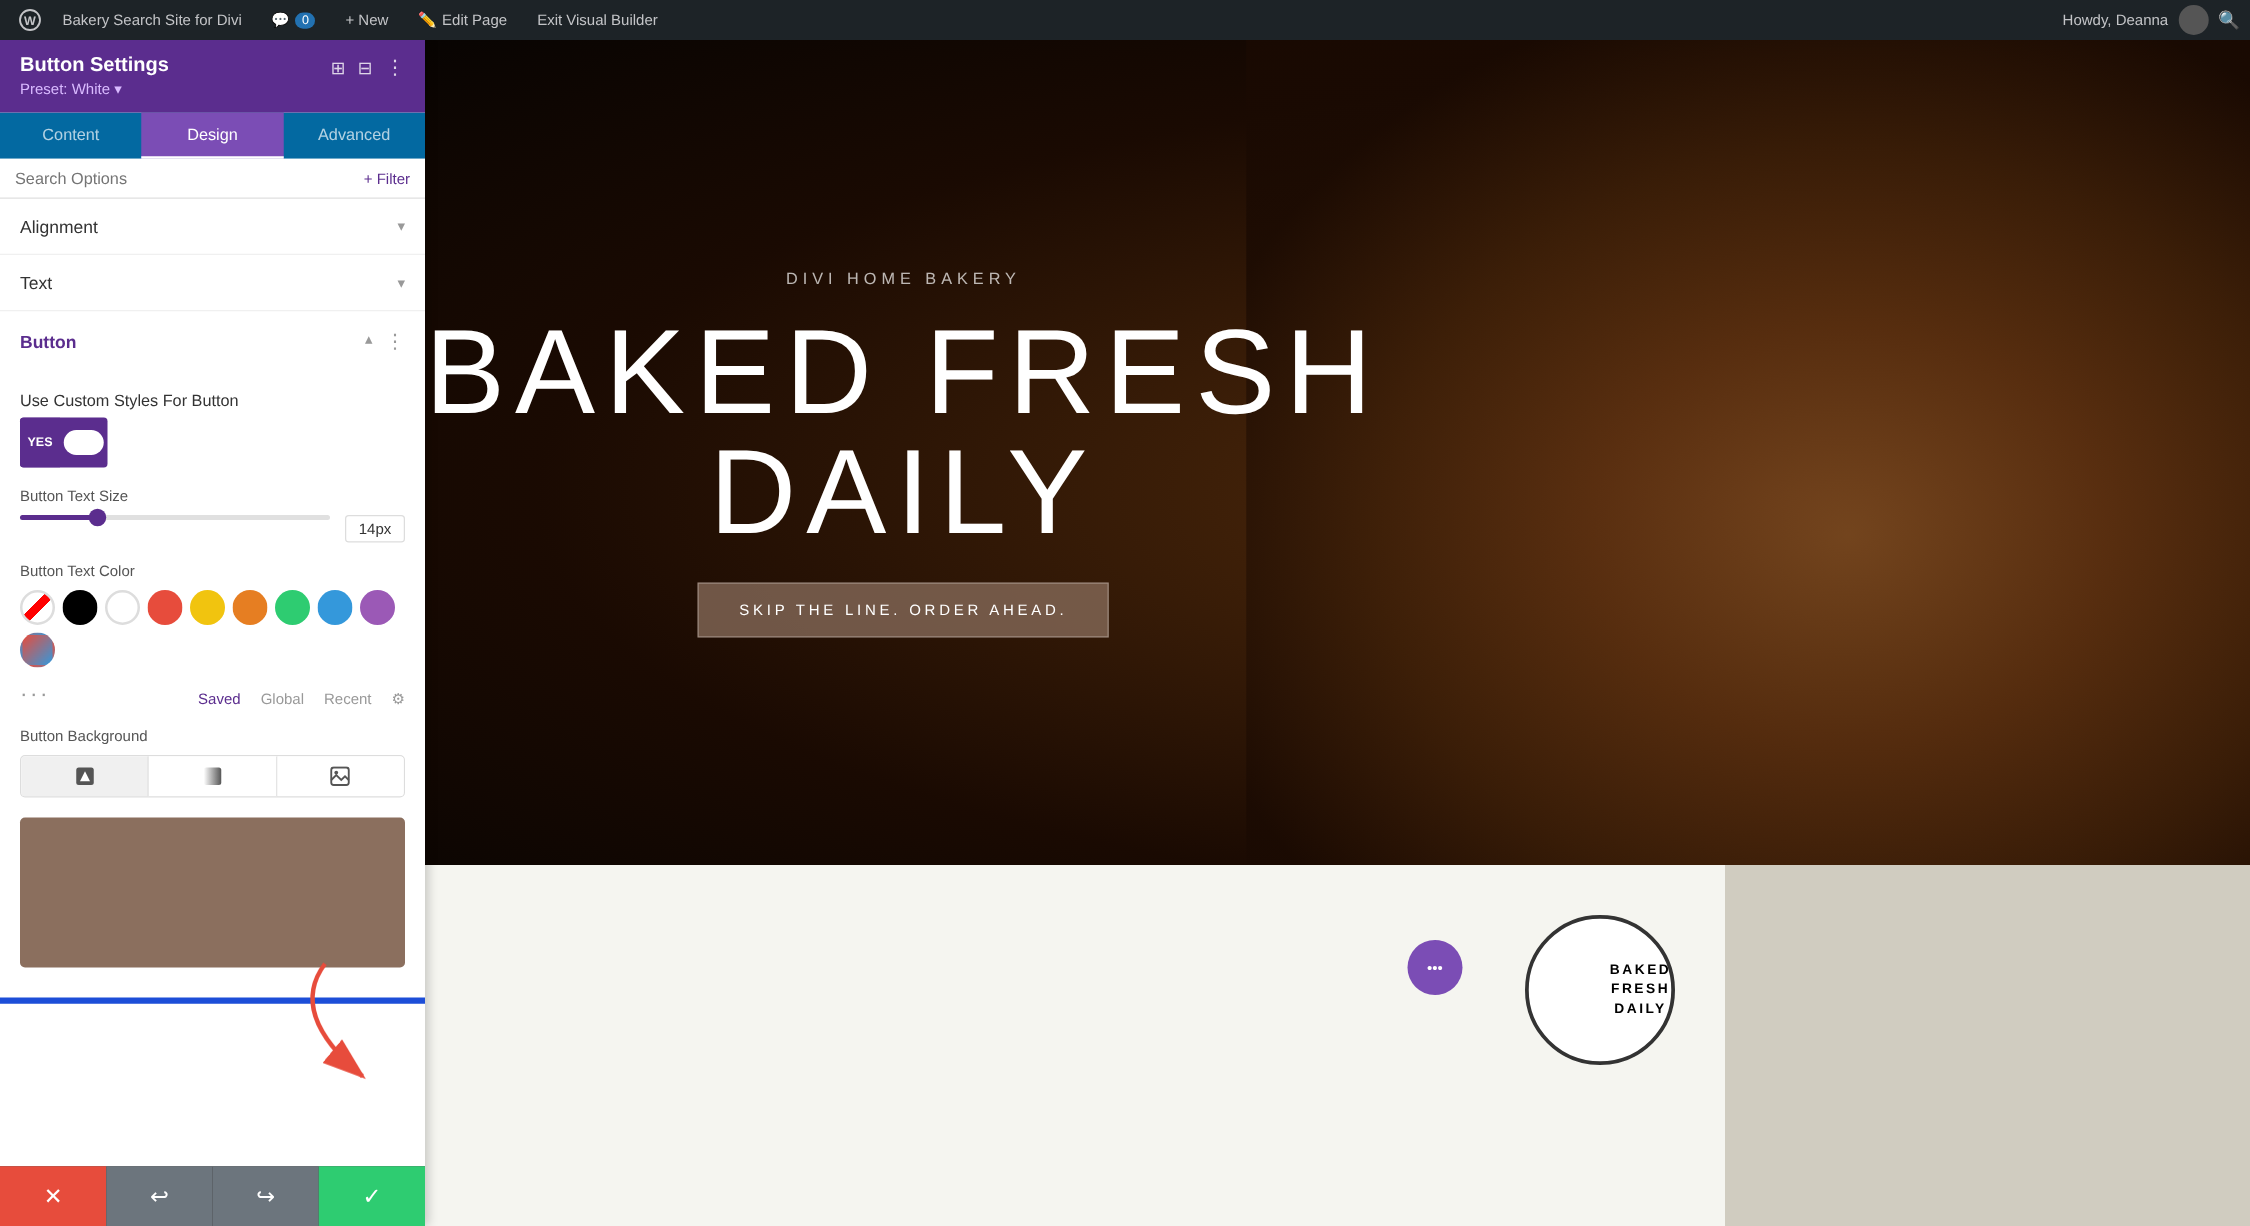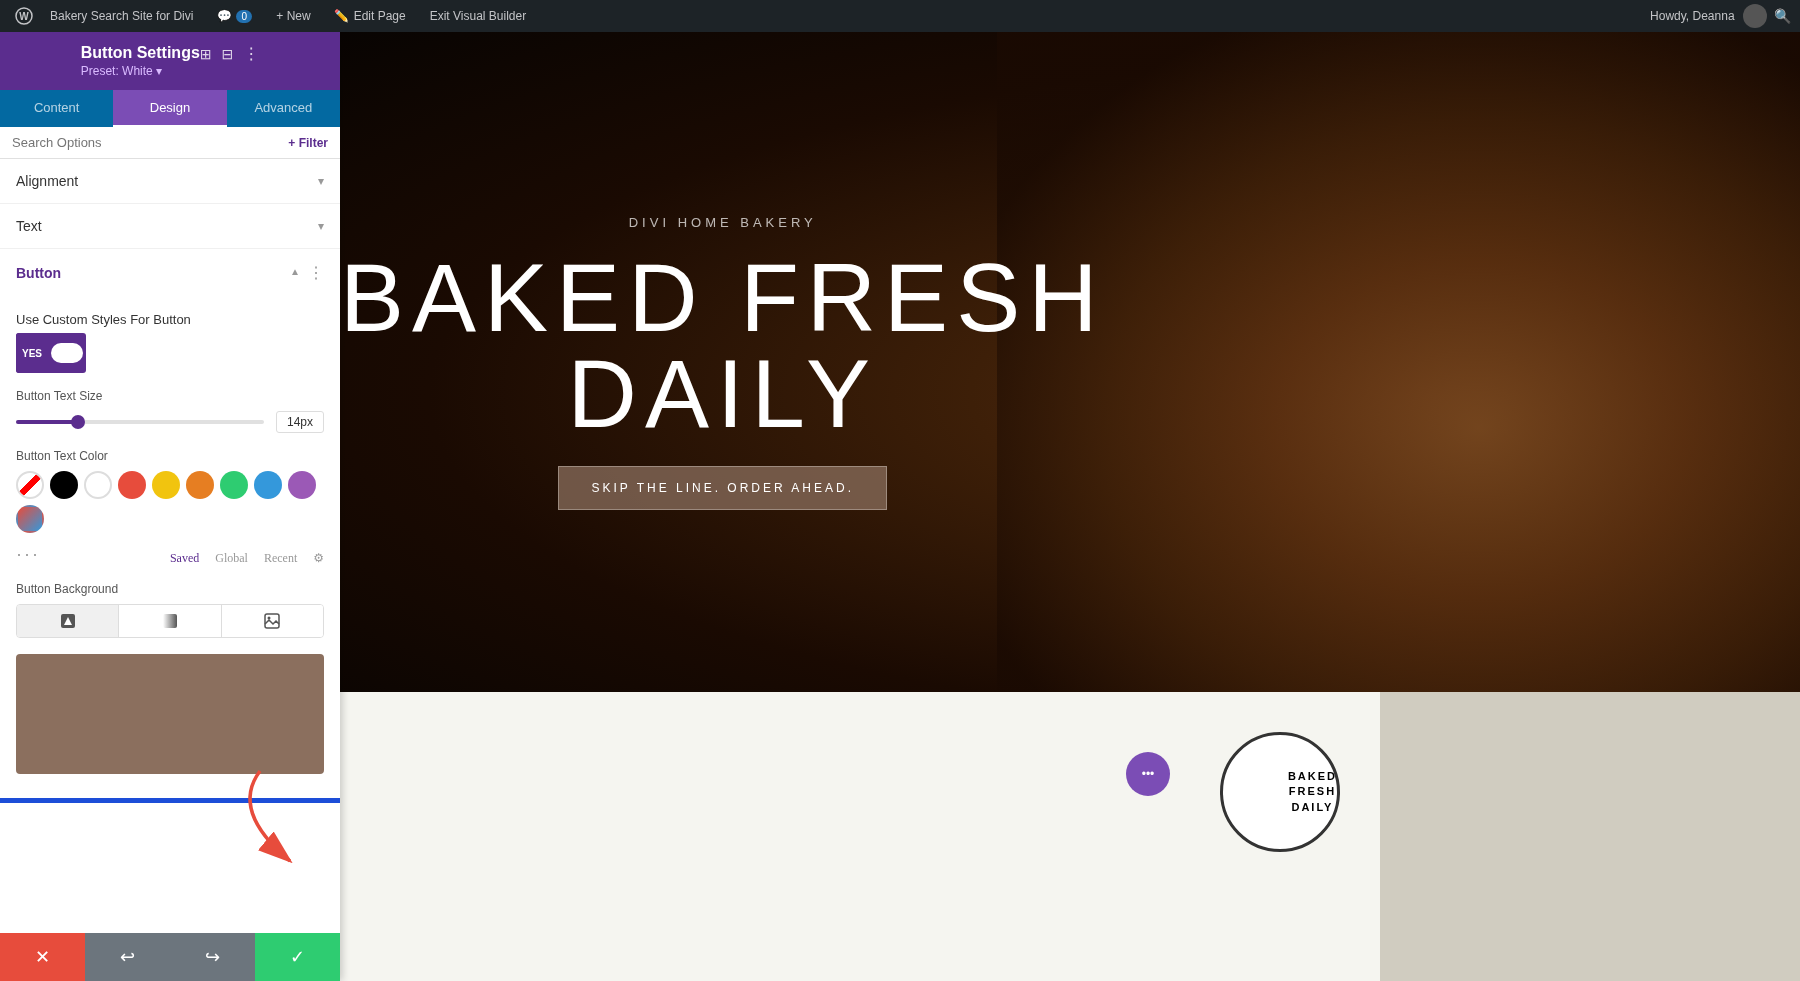--- a/index.html
+++ b/index.html
@@ -58,21 +58,21 @@
     
     .panel-search {
       display: flex; align-items: center; padding: 8px 12px;
       border-bottom: 1px solid #e0e0e0; background: #fff;
     }
     .panel-search input {
       flex: 1; border: none; outline: none; font-size: 13px; color: #555;
       background: transparent;
     }
     .filter-btn {
-      font-size: 12px; color: #5b2d8e; cursor: pointer; display: flex; align-items: center; gap: 3px; font-weight: bold;
+      font-size: 12px; color: #5b2d8e; cursor: pointer; display: flex; align-items: center; gap: 3px;
     }
 
     
     .panel-content { flex: 1; overflow-y: auto; padding: 0; }
 
     
     .section-header {
       display: flex; align-items: center; justify-content: space-between;
       padding: 14px 16px 14px 16px; cursor: pointer; border-bottom: 1px solid #f0f0f0;
     }
@@ -96,21 +96,21 @@
     .toggle-yes {
       background: #5b2d8e; color: #fff; font-size: 10px; font-weight: bold;
       padding: 0 6px; height: 100%; display: flex; align-items: center;
     }
     .toggle-knob {
       width: 32px; height: 20px; background: #fff; border-radius: 10px;
       margin: 3px; cursor: pointer;
     }
 
     
-    .slider-row { display: flex; align-items: center; gap: 12px; margin-bottom: 16px; }
+    .slider-row { display: flex; gap: 12px; margin-bottom: 16px; }
     .slider-track {
       flex: 1; height: 4px; background: #e0e0e0; border-radius: 2px; position: relative;
     }
     .slider-fill { height: 100%; background: #5b2d8e; border-radius: 2px; width: 25%; }
     .slider-thumb {
       width: 14px; height: 14px; background: #5b2d8e; border-radius: 50%;
       position: absolute; top: 50%; left: 25%; transform: translate(-50%, -50%);
     }
     .slider-value {
       min-width: 48px; text-align: center; border: 1px solid #ddd; border-radius: 3px;
@@ -122,21 +122,21 @@
     .swatch {
       width: 28px; height: 28px; border-radius: 50%; cursor: pointer; border: 2px solid transparent;
       display: flex; align-items: center; justify-content: center;
     }
     .swatch.selected { border-color: #999; }
     .swatch.transparent-swatch {
       border: 2px solid #ddd; background: linear-gradient(135deg, #fff 40%, #f00 40%, #f00 60%, #fff 60%);
     }
 
     .color-tabs { display: flex; gap: 16px; font-size: 12px; margin-top: 8px; }
-    .color-tab { color: #999; cursor: pointer; font-family: Liberation Serif, serif; }
+    .color-tab { color: #999; cursor: pointer; }
     .color-tab.active { color: #5b2d8e; font-weight: 500; }
 
     .more-dots { color: #999; font-size: 18px; cursor: pointer; letter-spacing: 2px; }
 
     
     .bg-tabs { display: flex; border: 1px solid #ddd; border-radius: 4px; overflow: hidden; margin-bottom: 16px; }
     .bg-tab {
       flex: 1; padding: 8px; display: flex; align-items: center; justify-content: center;
       cursor: pointer; background: #fff; border-right: 1px solid #ddd;
     }
@@ -277,21 +277,21 @@
   <div class="admin-bar-right">
     <span>Howdy, Deanna</span>
     <span style="width:24px;height:24px;background:#555;border-radius:50%;display:inline-block;"></span>
     <span class="search-icon">🔍</span>
   </div>
 </div>
 
 <div class="left-panel">
 
   <div class="panel-header" style="position:relative;">
-    <div style="display:flex;justify-content:center;align-items:flex-start;">
+    <div style="display:flex;justify-content:space-between;align-items:flex-start;">
       <div>
         <div class="panel-title">Button Settings</div>
         <div class="panel-preset">Preset: White ▾</div>
       </div>
       <div style="display:flex;gap:10px;color:#fff;align-items:center;">
         <span style="font-size:14px;opacity:0.8;cursor:pointer;">⊞</span>
         <span style="font-size:14px;opacity:0.8;cursor:pointer;">⊟</span>
         <span style="font-size:16px;opacity:0.8;cursor:pointer;">⋮</span>
       </div>
     </div>

